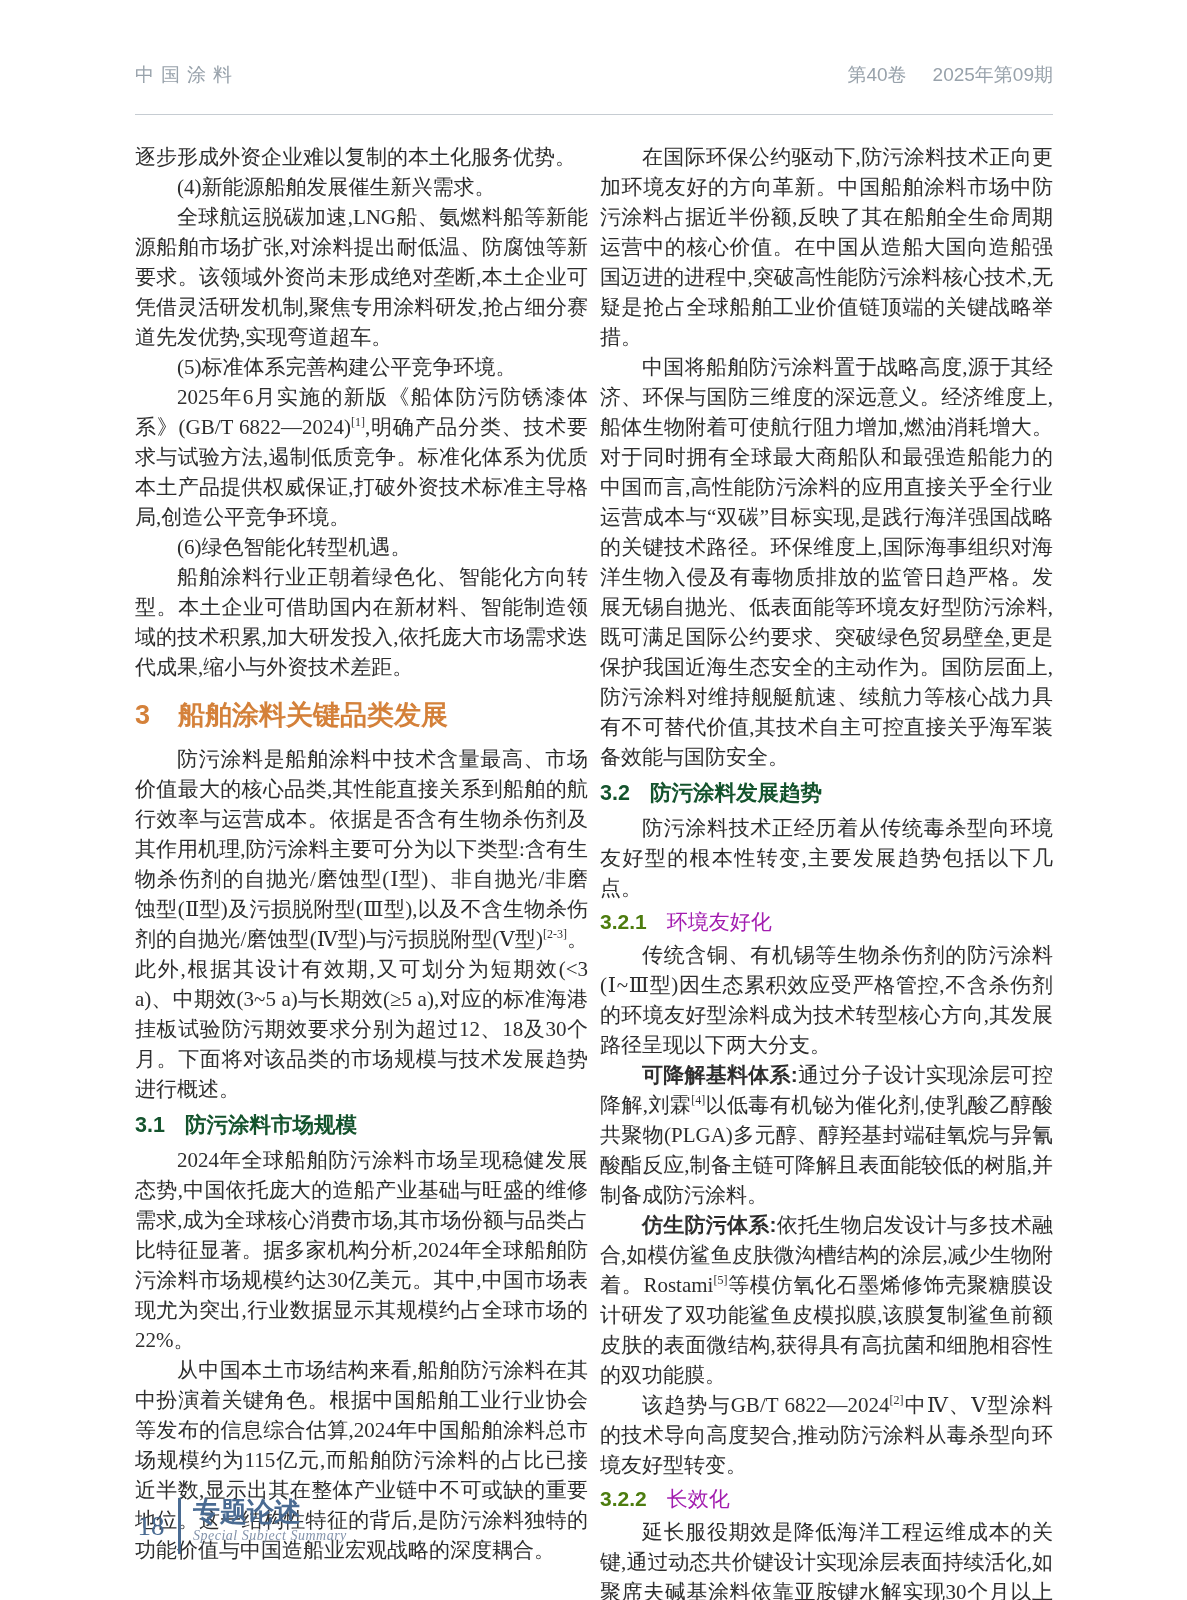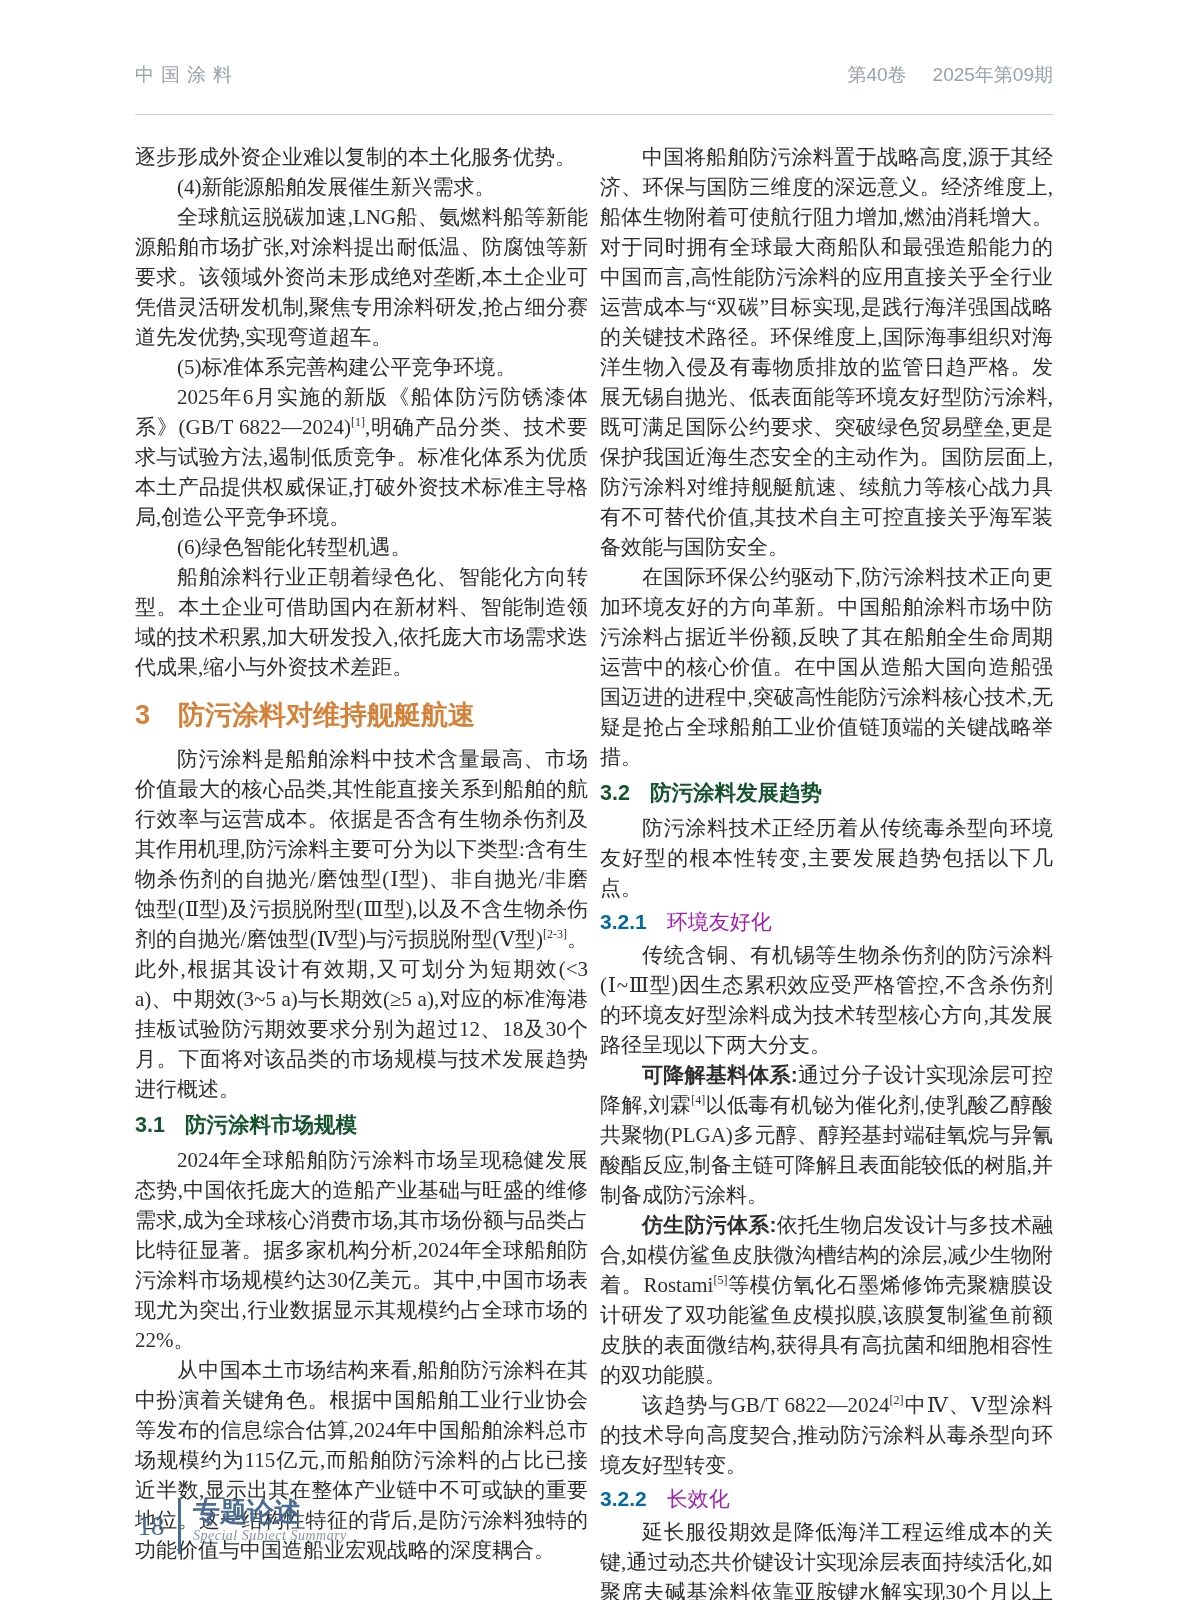--- a/index.html
+++ b/index.html
@@ -49,21 +49,21 @@
     margin:6px 0 5px 0; text-indent:0; text-align:left; line-height:30px;
   }
   h3.h3 .num { margin-right:20px; }
 
   h4.h4 {
     font-size:21px; font-weight:normal;
     margin:4px 0 3px 0; text-indent:0; text-align:left; line-height:30px;
   }
   h4.h4 .num {
     font-family:"Liberation Sans","DejaVu Sans",sans-serif;
-    color:#0369a1; font-weight:bold; margin-right:20px;
+    color:#4d7c0f; font-weight:bold; margin-right:20px;
   }
   h4.h4 .ht { color:#a21caf; }
 
   
   .footer {
     position:absolute; left:128px; top:1496px;
     display:flex; align-items:stretch; color:#4a6b92;
   }
   .pageno {
     font-size:27px; min-width:46px; text-align:center;
@@ -95,33 +95,33 @@
 
     <div class="col">
       <p class="para noindent"><span>逐步形成外资企业难以复制的本土化服务优势。</span></p>
       <p class="para"><span>(4)新能源船舶发展催生新兴需求。</span></p>
       <p class="para"><span>全球航运脱碳加速,LNG船、氨燃料船等新能源船舶市场扩张,对涂料提出耐低温、防腐蚀等新要求。该领域外资尚未形成绝对垄断,本土企业可凭借灵活研发机制,聚焦专用涂料研发,抢占细分赛道先发优势,实现弯道超车。</span></p>
       <p class="para"><span>(5)标准体系完善构建公平竞争环境。</span></p>
       <p class="para"><span>2025年6月实施的新版《船体防污防锈漆体系》(GB/T 6822—2024)</span><sup class="cite">[1]</sup><span>,明确产品分类、技术要求与试验方法,遏制低质竞争。标准化体系为优质本土产品提供权威保证,打破外资技术标准主导格局,创造公平竞争环境。</span></p>
       <p class="para"><span>(6)绿色智能化转型机遇。</span></p>
       <p class="para"><span>船舶涂料行业正朝着绿色化、智能化方向转型。本土企业可借助国内在新材料、智能制造领域的技术积累,加大研发投入,依托庞大市场需求迭代成果,缩小与外资技术差距。</span></p>
       <h2 class="h2">
-        <span class="num">3</span><span class="ht">防污涂料对维持舰艇航速</span>
+        <span class="num">3</span><span class="ht">船舶涂料关键品类发展</span>
       </h2>
       <p class="para"><span>防污涂料是船舶涂料中技术含量最高、市场价值最大的核心品类,其性能直接关系到船舶的航行效率与运营成本。依据是否含有生物杀伤剂及其作用机理,防污涂料主要可分为以下类型:含有生物杀伤剂的自抛光/磨蚀型(Ⅰ型)、非自抛光/非磨蚀型(Ⅱ型)及污损脱附型(Ⅲ型),以及不含生物杀伤剂的自抛光/磨蚀型(Ⅳ型)与污损脱附型(Ⅴ型)</span><sup class="cite">[2-3]</sup><span>。此外,根据其设计有效期,又可划分为短期效(&lt;3 a)、中期效(3~5 a)与长期效(≥5 a),对应的标准海港挂板试验防污期效要求分别为超过12、18及30个月。下面将对该品类的市场规模与技术发展趋势进行概述。</span></p>
       <h3 class="h3">
         <span class="num">3.1</span><span class="ht">防污涂料市场规模</span>
       </h3>
       <p class="para"><span>2024年全球船舶防污涂料市场呈现稳健发展态势,中国依托庞大的造船产业基础与旺盛的维修需求,成为全球核心消费市场,其市场份额与品类占比特征显著。据多家机构分析,2024年全球船舶防污涂料市场规模约达30亿美元。其中,中国市场表现尤为突出,行业数据显示其规模约占全球市场的22%。</span></p>
       <p class="para"><span>从中国本土市场结构来看,船舶防污涂料在其中扮演着关键角色。根据中国船舶工业行业协会等发布的信息综合估算,2024年中国船舶涂料总市场规模约为115亿元,而船舶防污涂料的占比已接近半数,显示出其在整体产业链中不可或缺的重要地位。这一结构性特征的背后,是防污涂料独特的功能价值与中国造船业宏观战略的深度耦合。</span></p>
     </div>
 
     <div class="col">
+      <p class="para"><span>在国际环保公约驱动下,防污涂料技术正向更加环境友好的方向革新。中国船舶涂料市场中防污涂料占据近半份额,反映了其在船舶全生命周期运营中的核心价值。在中国从造船大国向造船强国迈进的进程中,突破高性能防污涂料核心技术,无疑是抢占全球船舶工业价值链顶端的关键战略举措。</span></p>
       <p class="para"><span>中国将船舶防污涂料置于战略高度,源于其经济、环保与国防三维度的深远意义。经济维度上,船体生物附着可使航行阻力增加,燃油消耗增大。对于同时拥有全球最大商船队和最强造船能力的中国而言,高性能防污涂料的应用直接关乎全行业运营成本与“双碳”目标实现,是践行海洋强国战略的关键技术路径。环保维度上,国际海事组织对海洋生物入侵及有毒物质排放的监管日趋严格。发展无锡自抛光、低表面能等环境友好型防污涂料,既可满足国际公约要求、突破绿色贸易壁垒,更是保护我国近海生态安全的主动作为。国防层面上,防污涂料对维持舰艇航速、续航力等核心战力具有不可替代价值,其技术自主可控直接关乎海军装备效能与国防安全。</span></p>
-      <p class="para"><span>在国际环保公约驱动下,防污涂料技术正向更加环境友好的方向革新。中国船舶涂料市场中防污涂料占据近半份额,反映了其在船舶全生命周期运营中的核心价值。在中国从造船大国向造船强国迈进的进程中,突破高性能防污涂料核心技术,无疑是抢占全球船舶工业价值链顶端的关键战略举措。</span></p>
       <h3 class="h3">
         <span class="num">3.2</span><span class="ht">防污涂料发展趋势</span>
       </h3>
       <p class="para"><span>防污涂料技术正经历着从传统毒杀型向环境友好型的根本性转变,主要发展趋势包括以下几点。</span></p>
       <h4 class="h4">
         <span class="num">3.2.1</span><span class="ht">环境友好化</span>
       </h4>
       <p class="para"><span>传统含铜、有机锡等生物杀伤剂的防污涂料(Ⅰ~Ⅲ型)因生态累积效应受严格管控,不含杀伤剂的环境友好型涂料成为技术转型核心方向,其发展路径呈现以下两大分支。</span></p>
       <p class="para"><span class="lead">可降解基料体系:</span><span>通过分子设计实现涂层可控降解,刘霖</span><sup class="cite">[4]</sup><span>以低毒有机铋为催化剂,使乳酸乙醇酸共聚物(PLGA)多元醇、醇羟基封端硅氧烷与异氰酸酯反应,制备主链可降解且表面能较低的树脂,并制备成防污涂料。</span></p>
       <p class="para"><span class="lead">仿生防污体系:</span><span>依托生物启发设计与多技术融合,如模仿鲨鱼皮肤微沟槽结构的涂层,减少生物附着。Rostami</span><sup class="cite">[5]</sup><span>等模仿氧化石墨烯修饰壳聚糖膜设计研发了双功能鲨鱼皮模拟膜,该膜复制鲨鱼前额皮肤的表面微结构,获得具有高抗菌和细胞相容性的双功能膜。</span></p>

